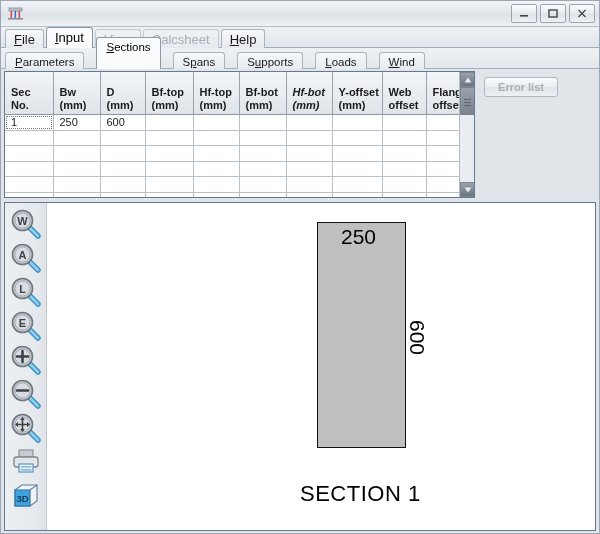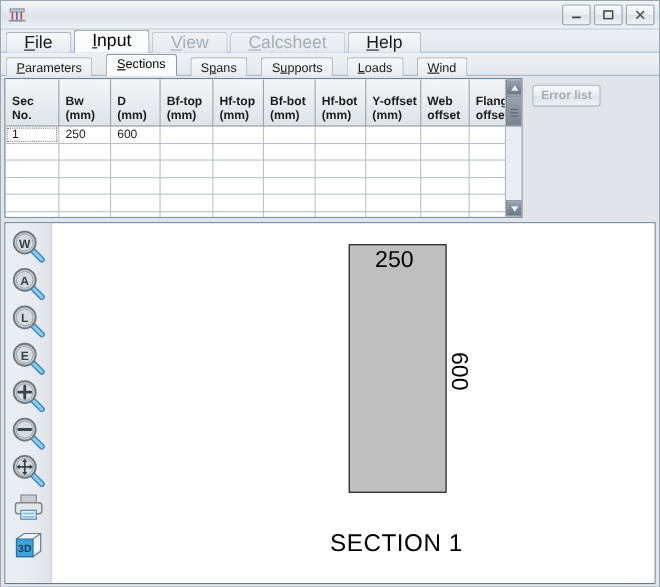--- a/index.html
+++ b/index.html
@@ -46,22 +46,22 @@
   .menubar{
     position:relative;height:21px;
     background:linear-gradient(180deg,#eef1f4 0%,#e2e6eb 100%);
     border-bottom:1px solid #9fb0c0;
     box-sizing:border-box;
     padding-left:4px;
     display:flex;align-items:flex-end;
   }
   .mtab{
     height:19px;line-height:19px;
-    padding:0 16px;margin-right:2px;
-    font-size:16px;color:#1a1a1a;
+    padding:0 8px;margin-right:2px;
+    font-size:13px;color:#1a1a1a;
     background:linear-gradient(180deg,#f6f8fa 0%,#e6eaef 100%);
     border:1px solid #a9b4bf;border-bottom:none;
     border-radius:3px 3px 0 0;
     box-sizing:border-box;
     position:relative;top:1px;
     white-space:nowrap;
   }
   .mtab.active{
     background:#fbfcfd;
     height:21px;line-height:20px;
@@ -82,21 +82,21 @@
     display:flex;align-items:flex-end;
   }
   .stab{
     height:18px;line-height:18px;padding:0 9px;margin-right:12px;
     font-size:11.5px;color:#1a1a1a;
     background:linear-gradient(180deg,#f6f8fa 0%,#e7ebef 100%);
     border:1px solid #a9b4bf;border-bottom:none;border-radius:3px 3px 0 0;
     box-sizing:border-box;position:relative;top:2px;white-space:nowrap;
   }
   .stab.active{
-    background:#fbfcfd;height:20px;line-height:19px;top:1px;
+    background:#fbfcfd;height:32px;line-height:19px;top:1px;
     border-color:#8b99a6;color:#000;
   }
 
   
   .gridwrap{
     position:relative;height:131px;
     background:#e1e5e9;
     box-sizing:border-box;
     padding:0;
   }
@@ -148,21 +148,21 @@
     position:absolute;top:15px;left:0;width:15px;height:28px;
     background:linear-gradient(180deg,#9aa3ac 0%,#7b848d 100%);
     border:1px solid #79828b;box-sizing:border-box;
     display:flex;align-items:center;justify-content:center;
   }
   .sb-grip{width:7px;height:5px;}
   .sb-grip i{display:block;height:1px;background:#5d666e;margin-bottom:2px;}
   .sb-track{position:absolute;top:43px;bottom:15px;left:0;width:15px;background:#e9edf1;}
 
   .errbtn{
-    position:absolute;left:483px;top:8px;width:62px;height:20px;
+    position:absolute;left:483px;top:8px;width:74px;height:20px;
     background:linear-gradient(180deg,#fafbfc 0%,#e9edf1 48%,#dfe4e9 52%,#eef1f4 100%);
     border:1px solid #aeb7c0;border-radius:3px;
     font-size:11px;color:#a8aeb4;font-weight:bold;
     display:flex;align-items:center;justify-content:center;
     box-sizing:border-box;
   }
 
   
   .drawwrap{
     position:relative;height:333px;
@@ -278,21 +278,21 @@
                 <div>(mm)</div>
               </th>
               <th style="width: 46px;">
                 <div>Hf-top</div>
                 <div>(mm)</div>
               </th>
               <th style="width: 47px;">
                 <div>Bf-bot</div>
                 <div>(mm)</div>
               </th>
-              <th style="width: 46px;">
+              <th style="width: 46px; font-style: italic;">
                 <div>Hf-bot</div>
                 <div>(mm)</div>
               </th>
               <th style="width: 50px;">
                 <div>Y-offset</div>
                 <div>(mm)</div>
               </th>
               <th style="width: 44px;">
                 <div>Web</div>
                 <div>offset</div>

